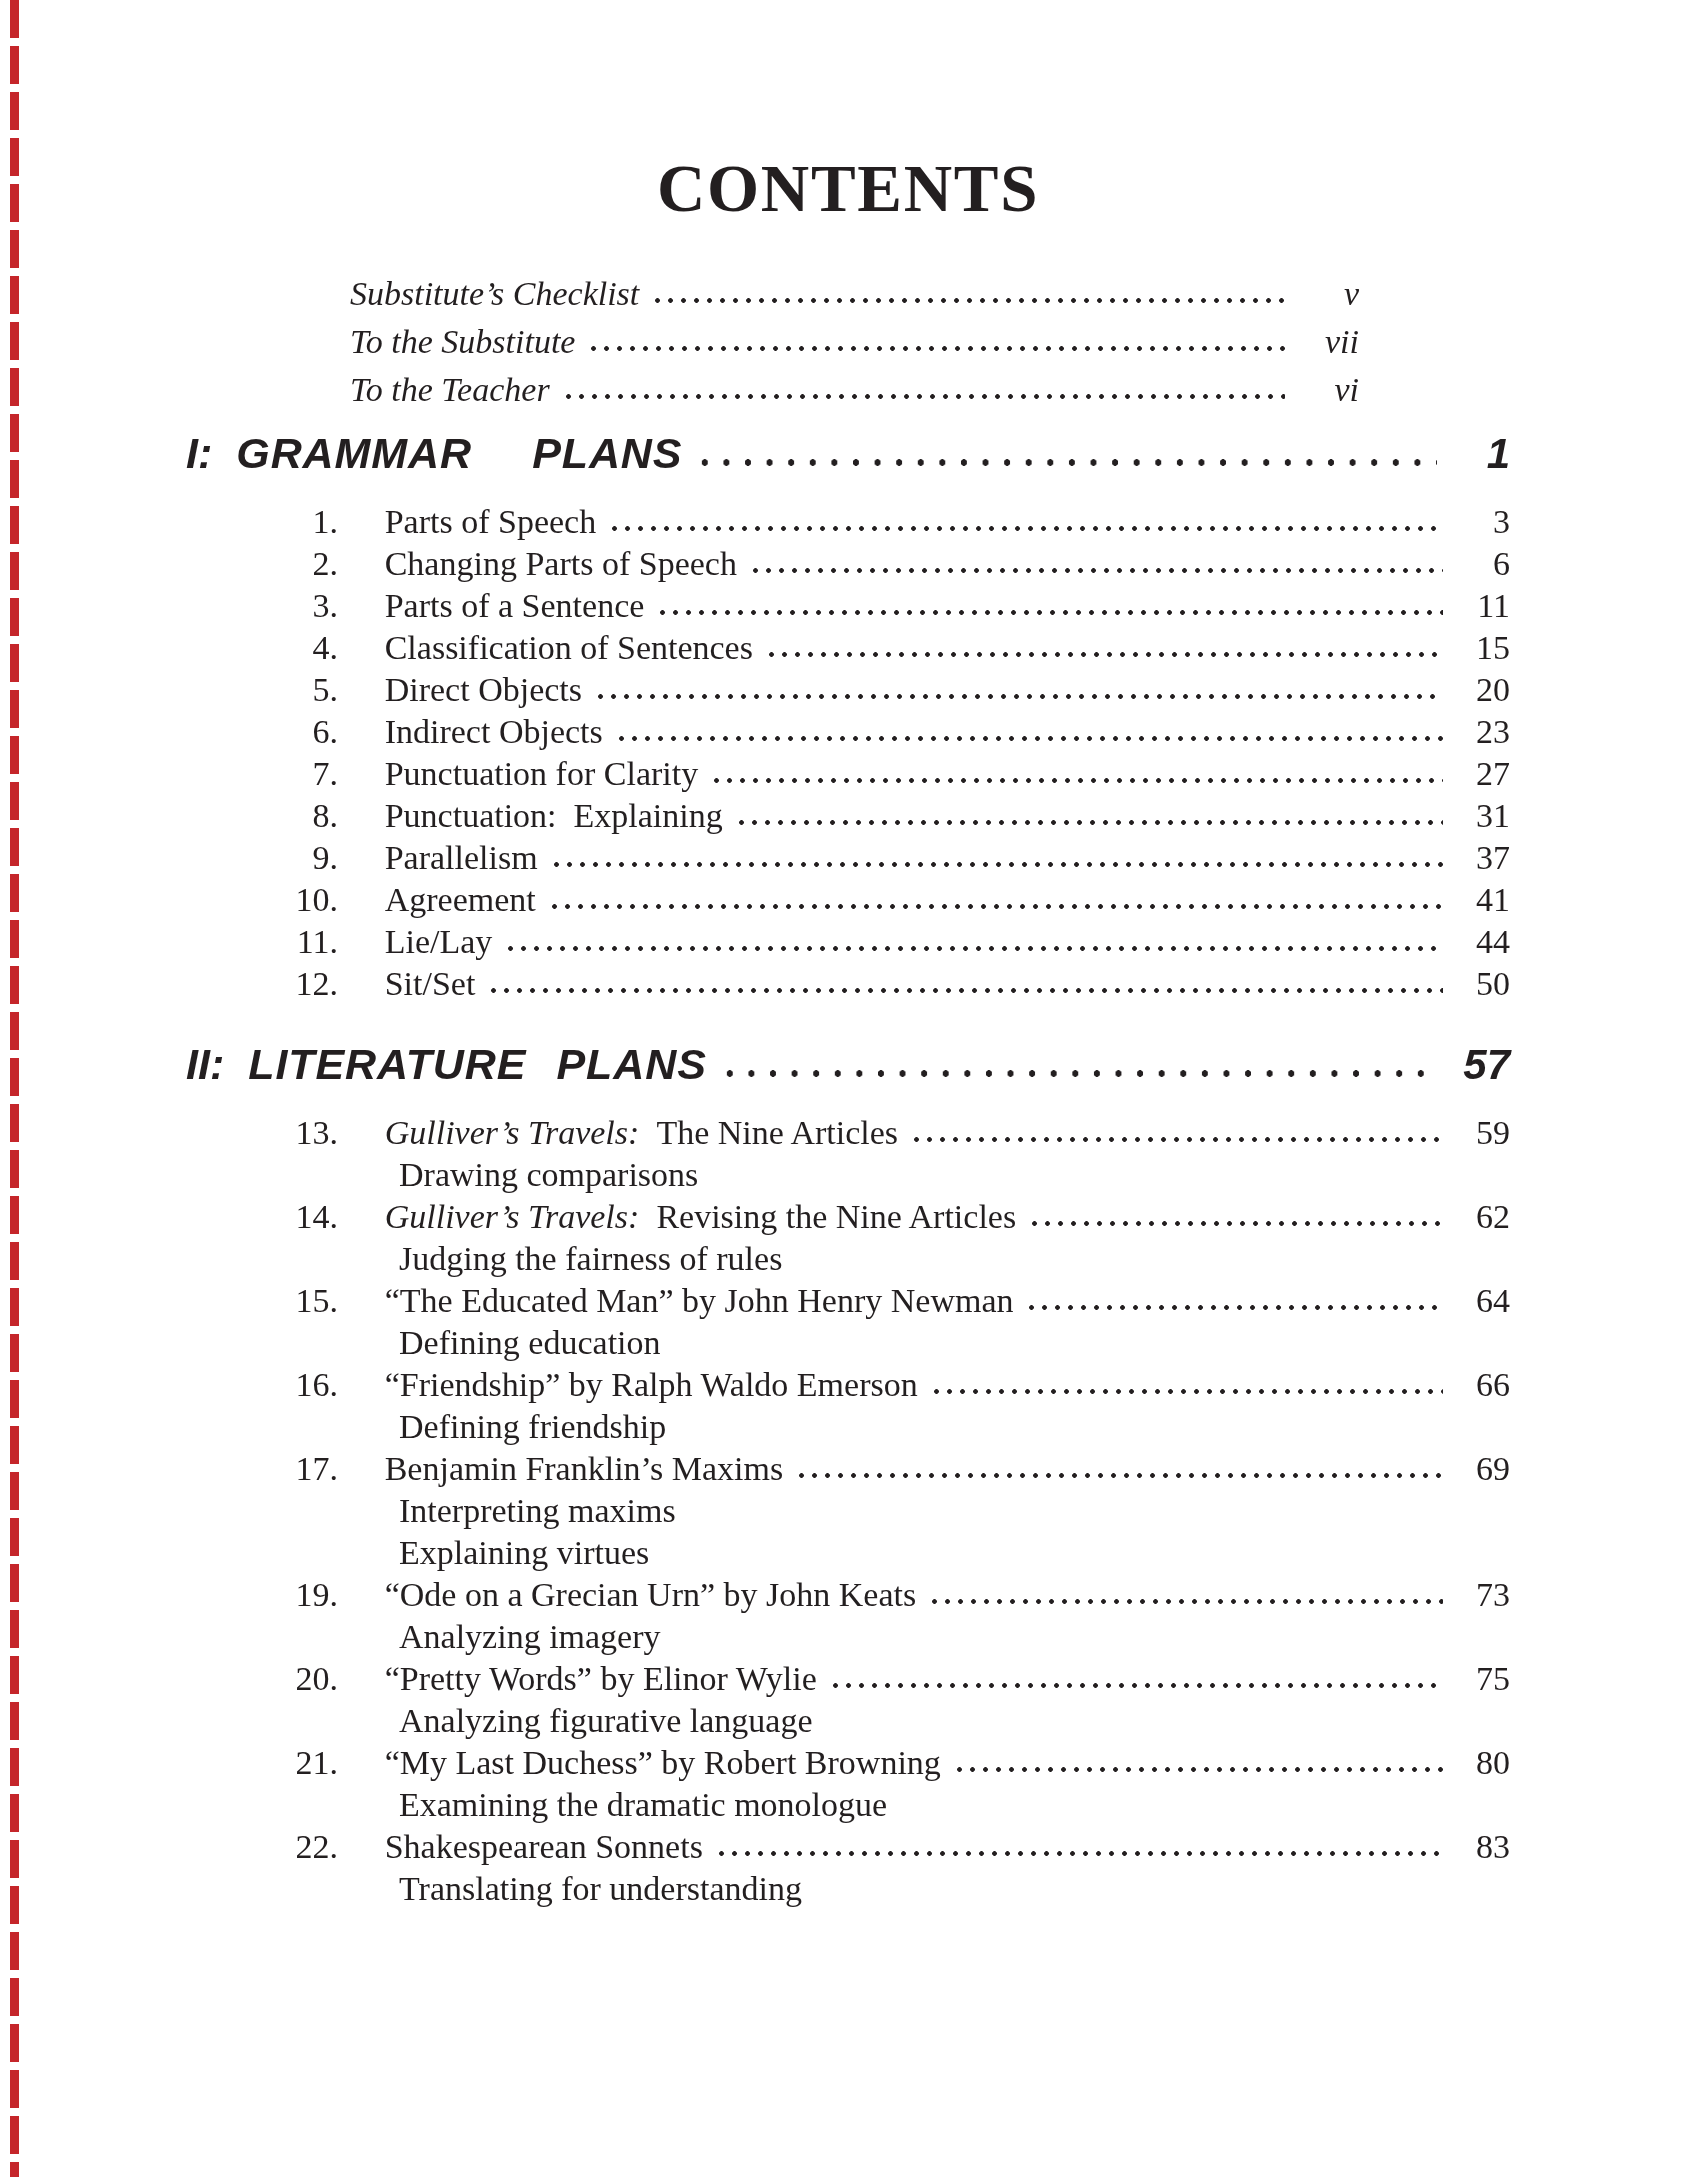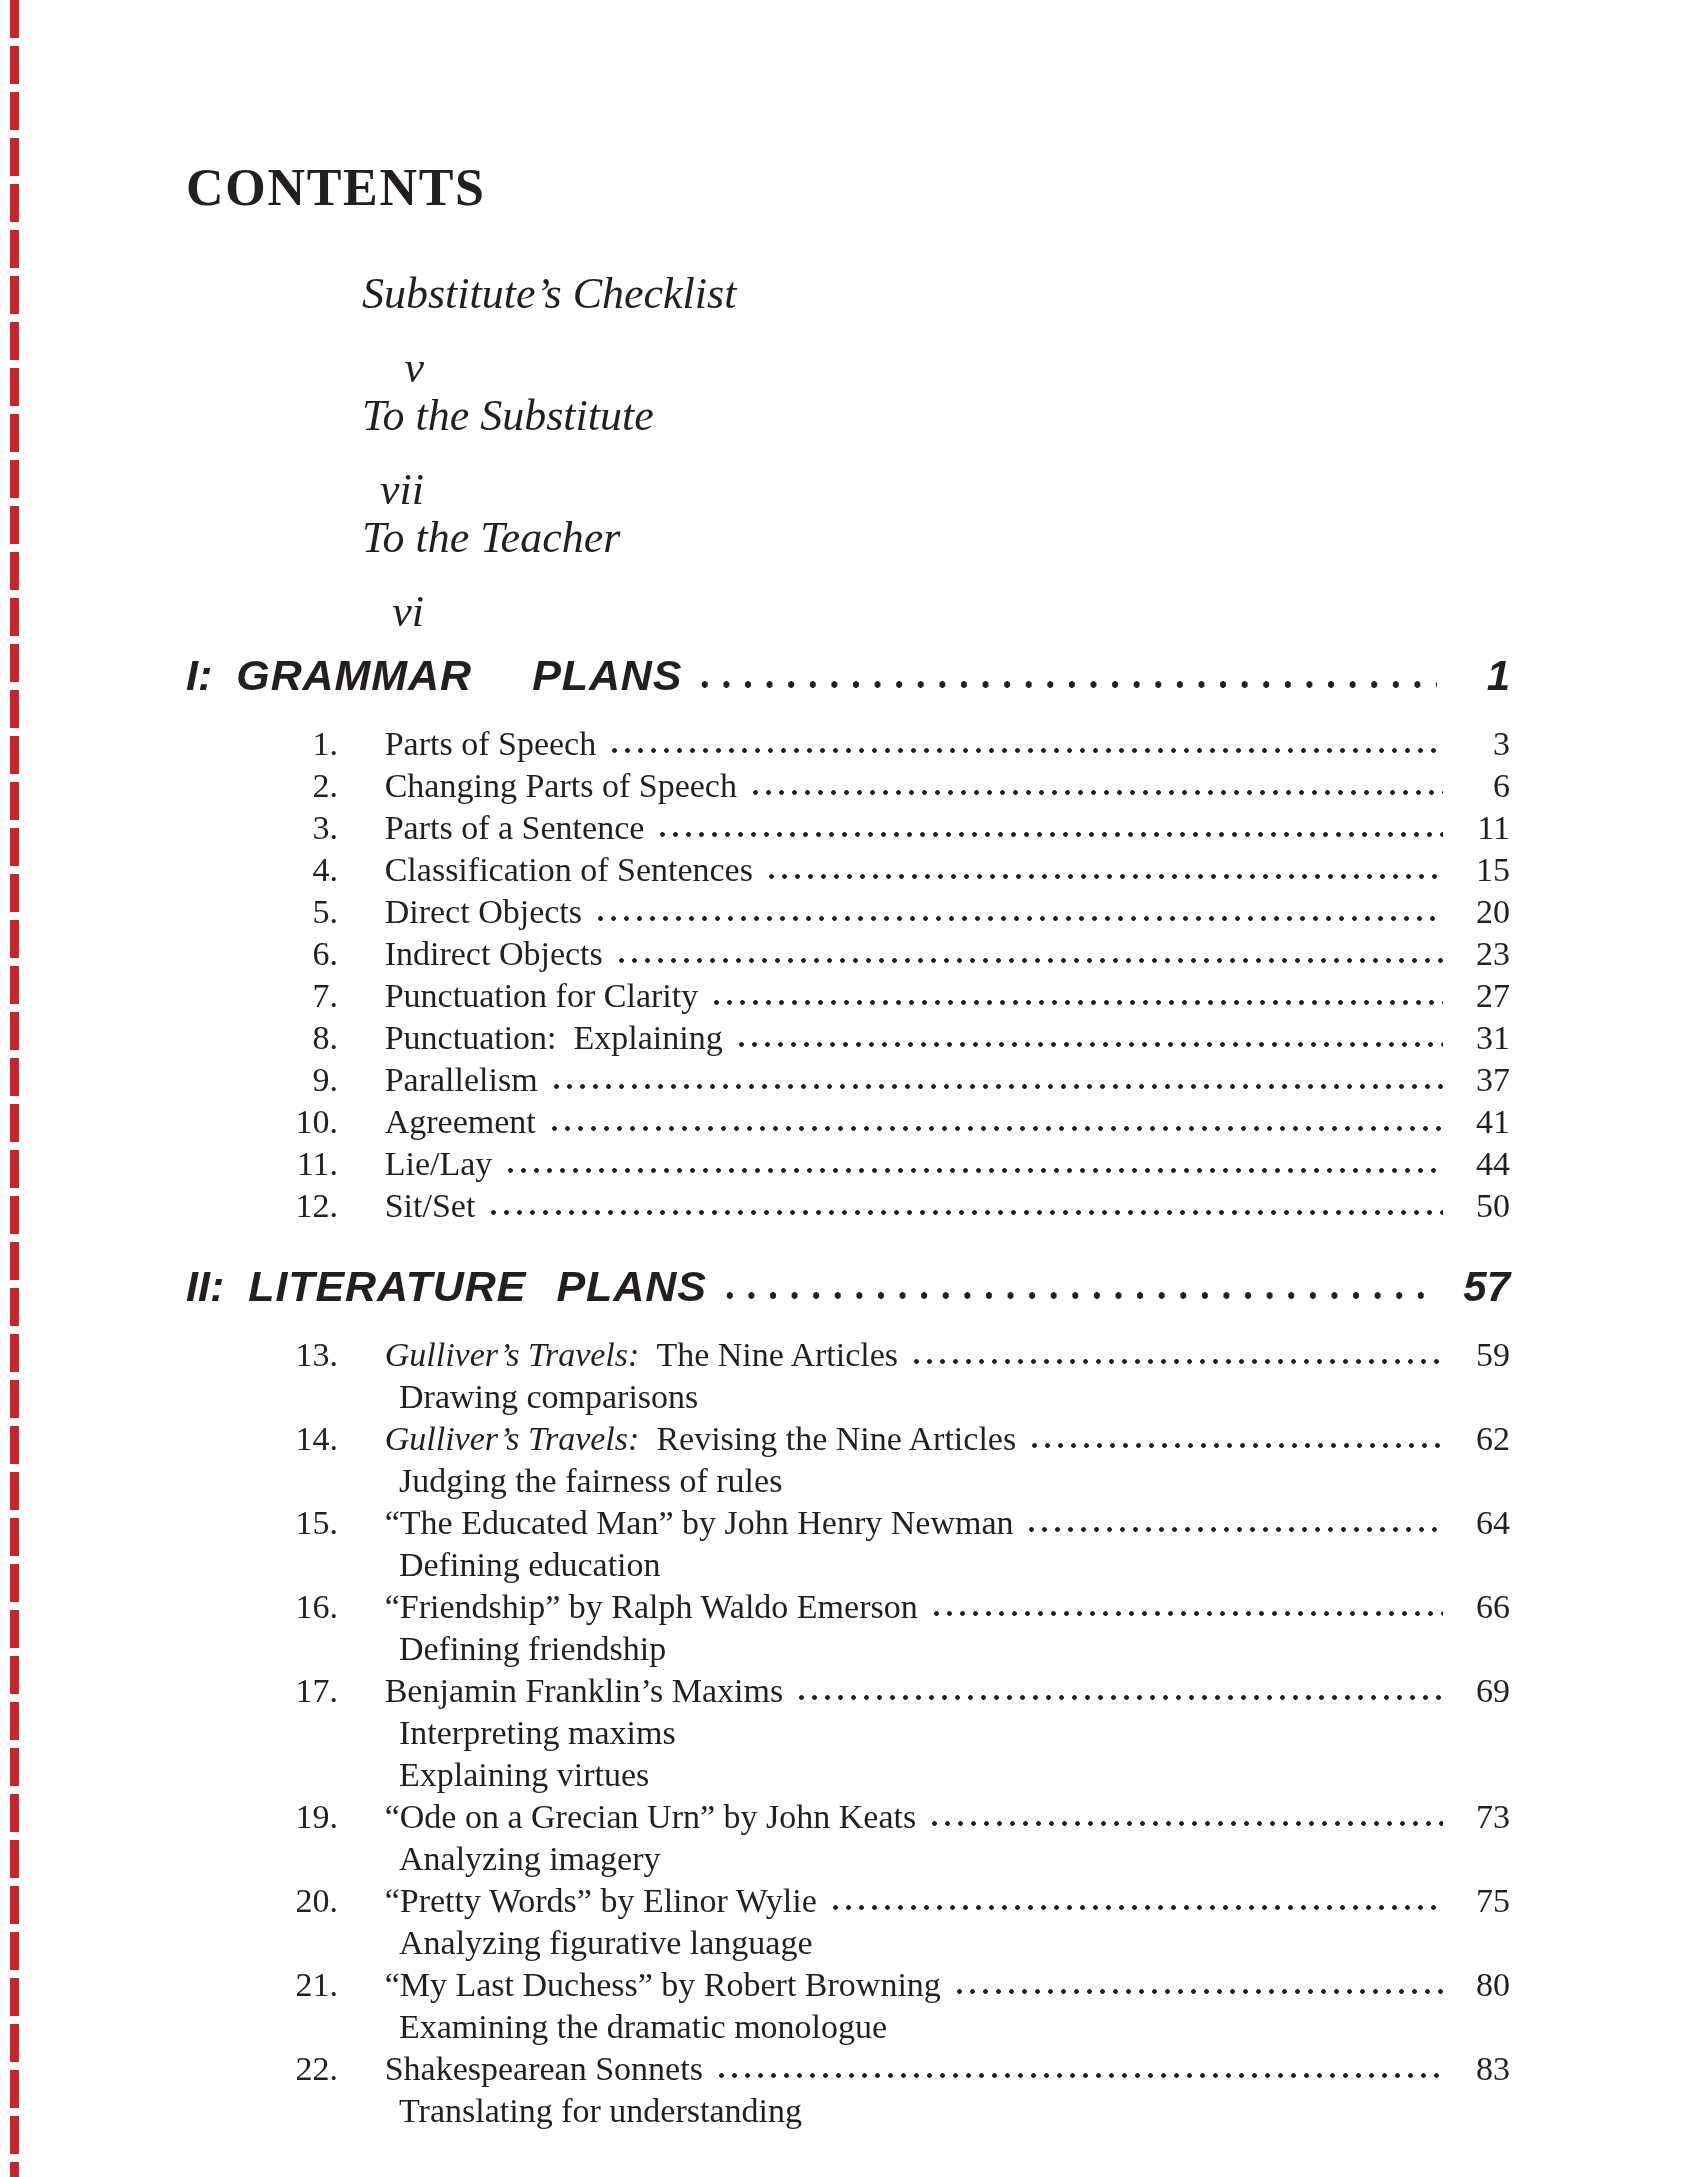--- a/index.html
+++ b/index.html
@@ -18,37 +18,37 @@
     width: 8.6px;
     background: repeating-linear-gradient(180deg, #c5262b 0 38px, rgba(0,0,0,0) 38px 46px);
   }
   .content {
     position: absolute;
     left: 186px; top: 0;
     width: 1324px;
   }
   .toc-title {
     margin: 163px 0 0 0;
-    font-size: 52px;
+    text-align: center;
+    font-size: 67px;
     line-height: 50px;
     font-weight: bold;
     letter-spacing: 1.7px;
     white-space: pre;
   }
   .front-matter {
     margin: 57px 151px 0 164px;
   }
   .fm-row {
     display: flex;
     align-items: baseline;
     font-style: italic;
-    font-size: 44px;
+    font-size: 34px;
     line-height: 48px;
     white-space: pre;
-    flex-direction: column;
   }
   .leader {
     flex: 1 1 auto;
     display: inline-block;
     height: 26px;
     margin: 0 12px;
     background-repeat: repeat-x;
     background-position: left bottom 0.9px;
   }
   .leader-sm {

